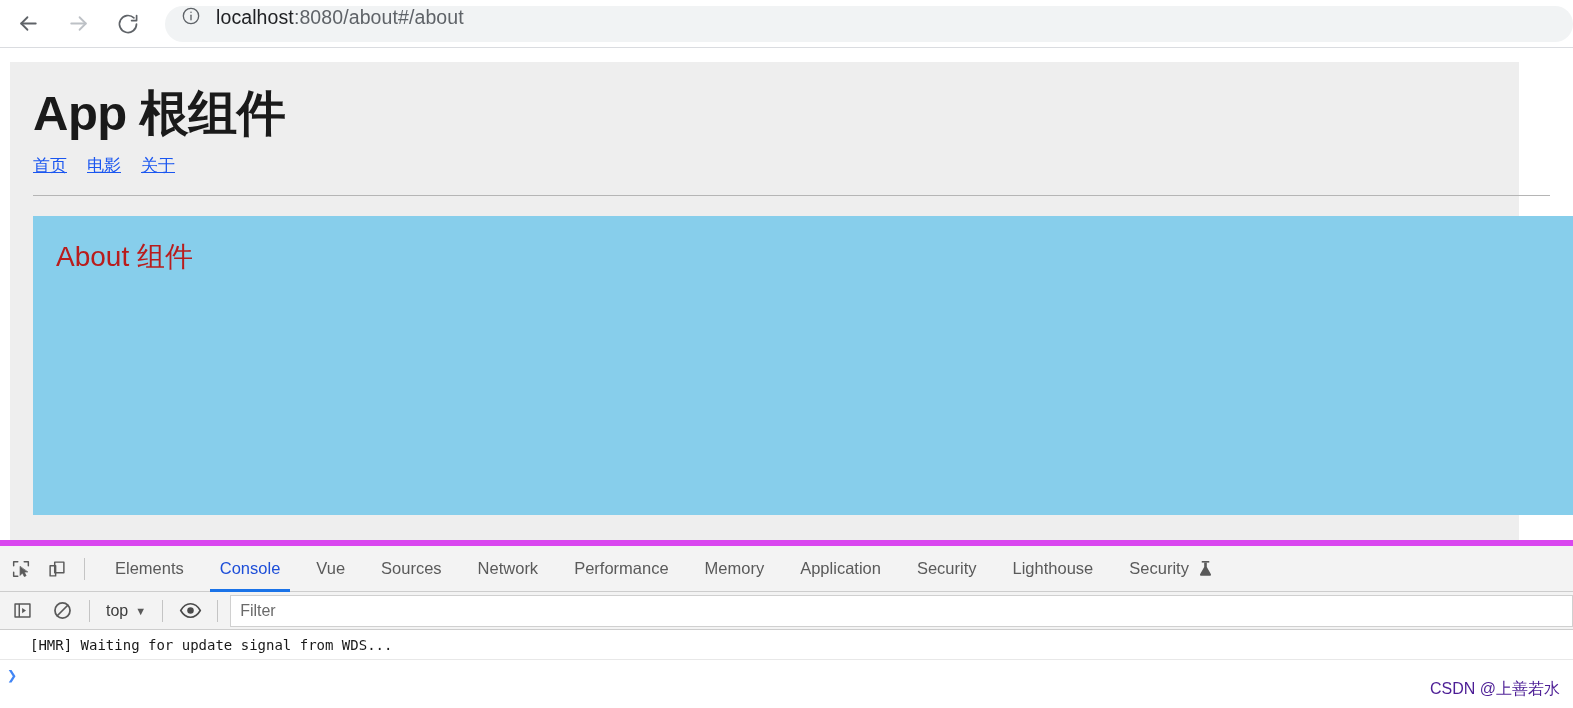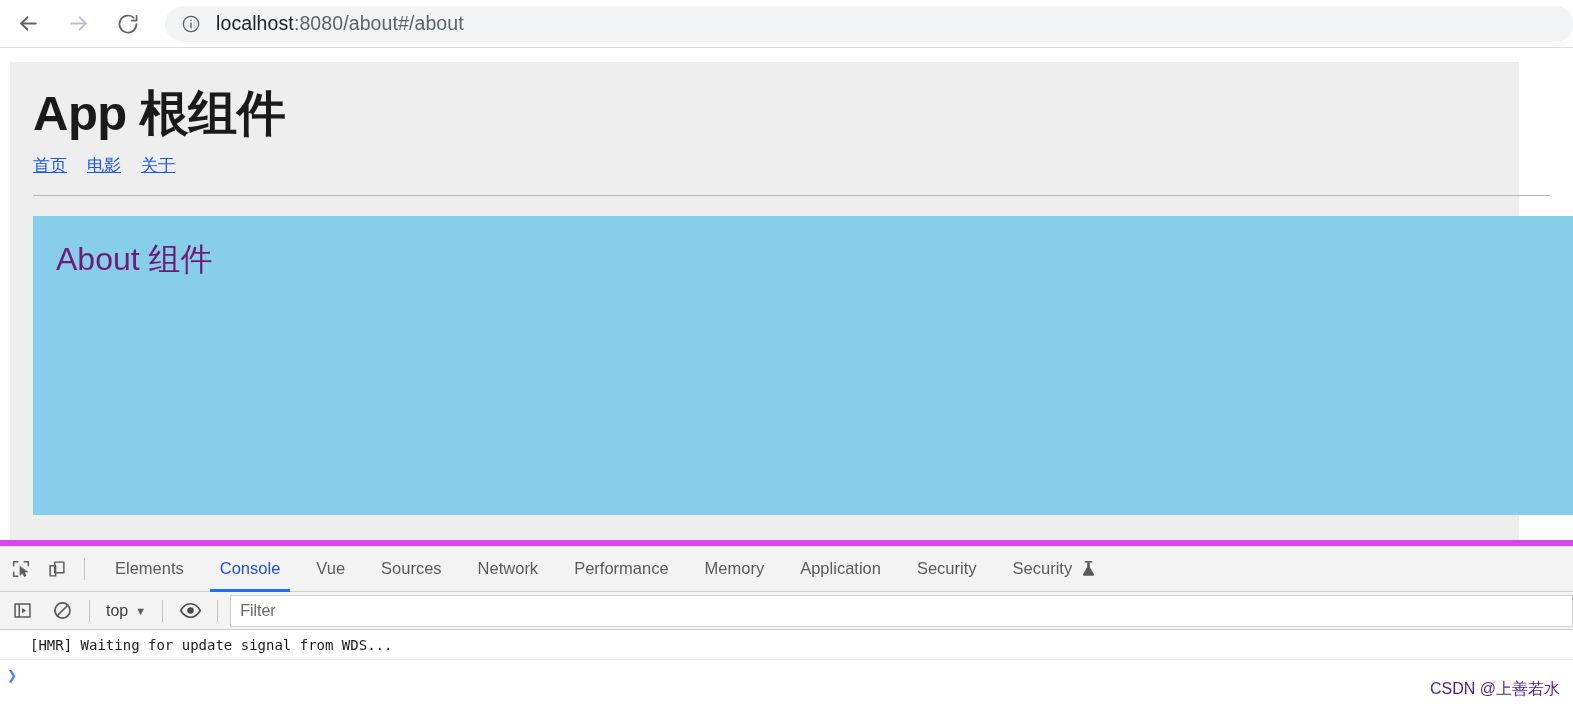--- a/index.html
+++ b/index.html
@@ -28,21 +28,21 @@
   #nav-back { margin-left: 8px; }
   #nav-forward { margin-left: 10px; }
   #nav-reload { margin-left: 10px; }
 
   #omnibox {
     margin-left: 17px;
     height: 36px;
     flex: 1 1 auto;
     background: #f1f3f4;
     border-radius: 18px;
-    display: flex; align-items: center;
+    display: flex; align-items: flex-start;
     padding: 0 6px 0 16px;
     min-width: 0;
   }
   #site-info-icon { flex: none; display: flex; align-items: center; }
   #url-text {
     margin-left: 15px;
     font-size: 19.5px;
     color: #5f6368;
     white-space: nowrap;
     letter-spacing: 0.1px;
@@ -85,22 +85,22 @@
     width: 1517px; height: 0;
     border-top: 1px solid #b5b5b5;
   }
   #about-box {
     position: absolute; left: 23px; top: 154px;
     width: 1540px; height: 299px;
     background: #87ceeb;
   }
   #about-title {
     position: absolute; left: 23px; top: 22px;
-    font-size: 32px; font-weight: normal;
-    color: #701a75;
+    font-size: 28px; font-weight: normal;
+    color: #b91c1c;
     white-space: nowrap;
   }
 
   
   #devtools {
     position: absolute; left: 0; top: 540px;
     width: 1573px; height: 168px;
     background: #ffffff;
     border-top: 6px solid #d946ef;
   }
@@ -311,20 +311,23 @@
     <div class="dt-tab">
       <span>Memory</span>
     </div>
     <div class="dt-tab">
       <span>Application</span>
     </div>
     <div class="dt-tab">
       <span>Security</span>
     </div>
     <div class="dt-tab">
+      <span>Lighthouse</span>
+    </div>
+    <div class="dt-tab">
       <span>Security</span>
       <span class="flask-icon">
         <svg width="15" height="17" viewBox="0 0 16 18" fill="#5a5a5a">
           <rect x="4" y="1" width="8" height="1.7"></rect>
           <path d="M6.6 2.7 L6.6 7.3 L2.2 15.2 A1 1 0 0 0 3 16.6 L13 16.6 A1 1 0 0 0 13.8 15.2 L9.4 7.3 L9.4 2.7 Z"></path>
         </svg>
       </span>
     </div>
   </div>
 

